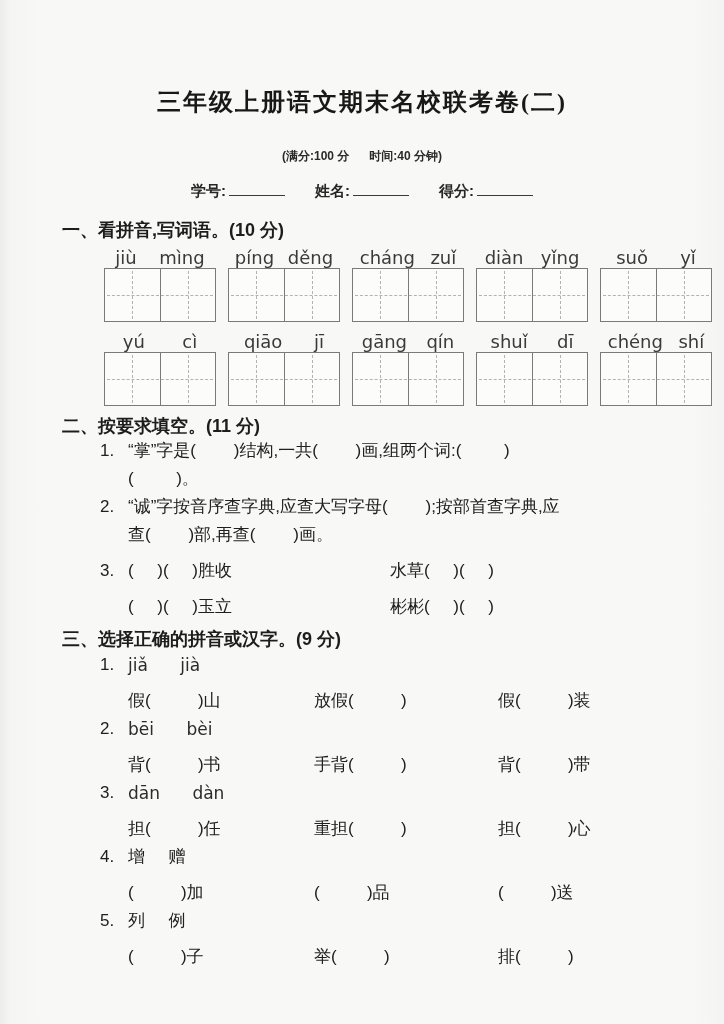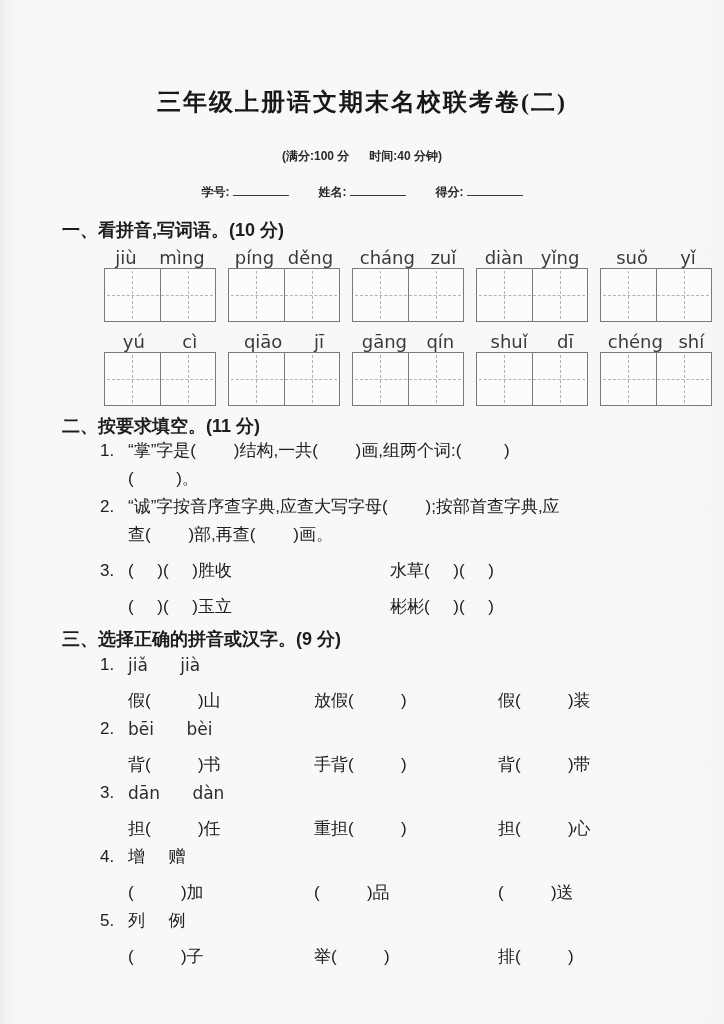--- a/index.html
+++ b/index.html
@@ -17,21 +17,21 @@
     font-family:"Liberation Serif","DejaVu Serif",serif;
     font-size:24px; font-weight:700; letter-spacing:2px; color:#181818;
     line-height:40px;
   }
   .subtitle {
     margin-top:24px; text-align:center; font-size:12px; font-weight:600;
     color:#2a2a2a; white-space:pre; line-height:20px;
   }
   .student-row {
     margin-top:13px; display:flex; justify-content:center; gap:30px;
-    font-size:12px; font-weight:700; color:#262626; height:22px; align-items:flex-end;
+    font-size:15px; font-weight:700; color:#262626; height:22px; align-items:flex-end;
   }
   .blank {
     display:inline-block; width:56px; height:13px;
     border-bottom:1.6px solid #3a3a3a; margin-left:3px;
   }
   .sec-heading {
     margin:17px 0 0 62px; font-size:18px; font-weight:700; color:#1d1d1d;
     line-height:24px; white-space:pre;
   }
   .sec-heading.h2 { margin-top:9px; line-height:22px; }

